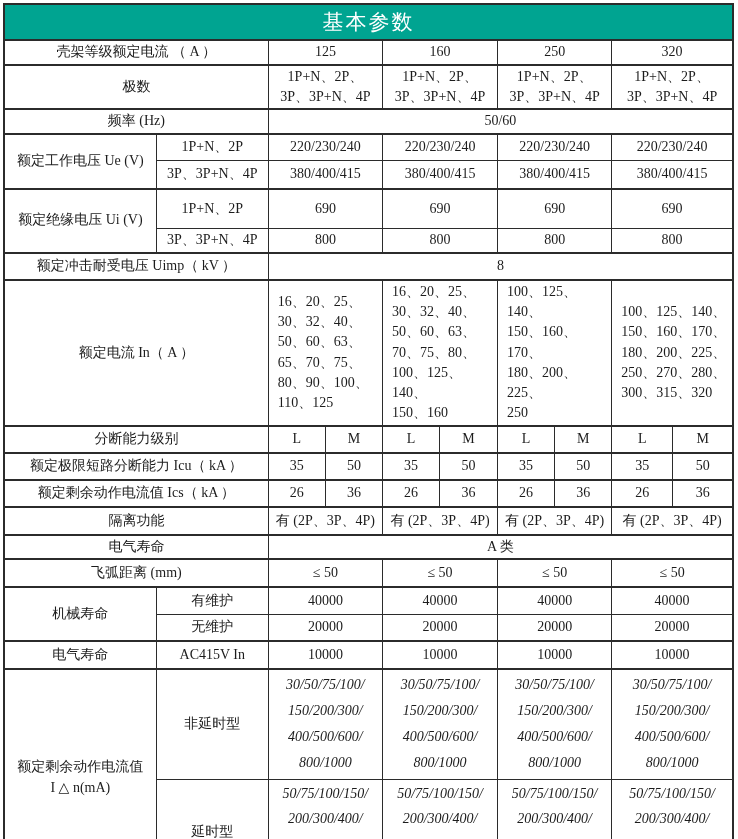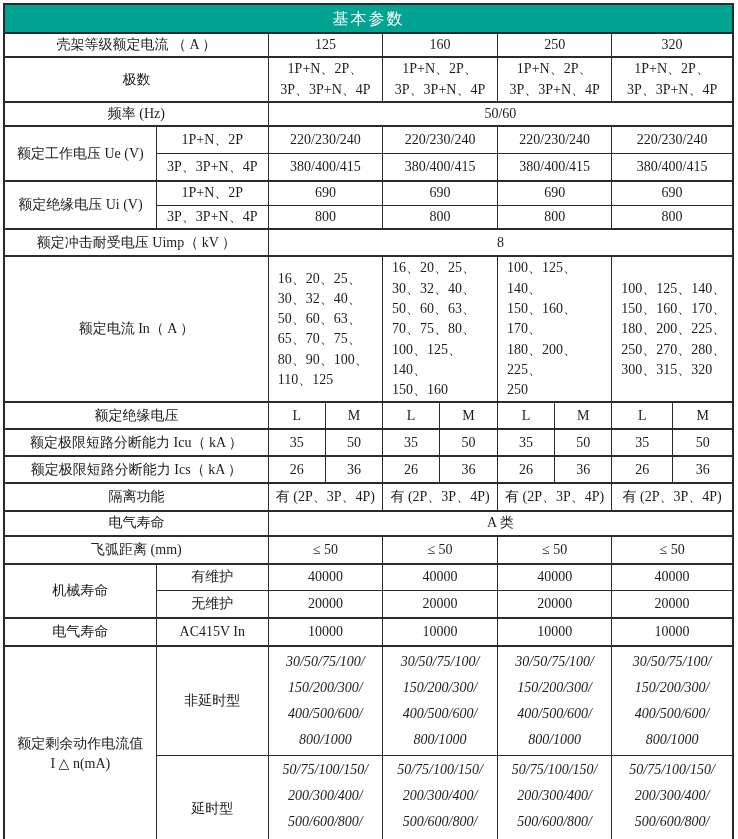--- a/index.html
+++ b/index.html
@@ -17,27 +17,27 @@
   }
   td {
     border: 1px solid var(--line);
     text-align: center; vertical-align: middle;
     font-size: 14px; line-height: 1.45;
     padding: 1px 2px; overflow: hidden;
   }
   tr.sep td { border-top-width: 2px; }
   td.title-cell {
     background: var(--accent); color: #ffffff;
-    font-size: 16px; letter-spacing: 2px; padding: 2px 12px;
+    font-size: 21px; letter-spacing: 2px; padding: 2px 12px;
   }
   .pre { white-space: pre-line; margin-left: 15px; }
   .ta-l { text-align: left; padding-left: 9px; }
   .res { line-height: 1.85; font-style: italic; }
   tr.h22 { height: 22px; } tr.h26 { height: 24px; } tr.h27 { height: 27px; }
-  tr.h28 { height: 28px; } tr.h25 { height: 24px; } tr.h44 { height: 44px; }
+  tr.h28 { height: 28px; } tr.h25 { height: 40px; } tr.h44 { height: 44px; }
   tr.h127 { height: 127px; } tr.h110 { height: 110px; } tr.h92 { height: 92px; }
 </style>
 </head>
 <body>
 
 <div class="sheet">
   <table class="spec">
     <colgroup>
       <col style="width:152px">
         <col style="width:112px">
@@ -137,21 +137,21 @@
 180、200、225、
 250</td>
       <td class="pre ta-l" colspan="2">100、125、140、
 150、160、170、
 180、200、225、
 250、270、280、
 300、315、320</td>
     </tr>
 
     <tr class="sep h27">
-      <td colspan="2">额定绝缘电压</td>
+      <td colspan="2">分断能力级别</td>
       <td>L</td>
       <td>M</td>
       <td>L</td>
       <td>M</td>
       <td>L</td>
       <td>M</td>
       <td>L</td>
       <td>M</td>
     </tr>
 
@@ -161,21 +161,21 @@
       <td>50</td>
       <td>35</td>
       <td>50</td>
       <td>35</td>
       <td>50</td>
       <td>35</td>
       <td>50</td>
     </tr>
 
     <tr class="sep h27">
-      <td colspan="2">额定极限短路分断能力 Ics（ kA ）</td>
+      <td colspan="2">额定剩余动作电流值 Ics（ kA ）</td>
       <td>26</td>
       <td>36</td>
       <td>26</td>
       <td>36</td>
       <td>26</td>
       <td>36</td>
       <td>26</td>
       <td>36</td>
     </tr>
 

